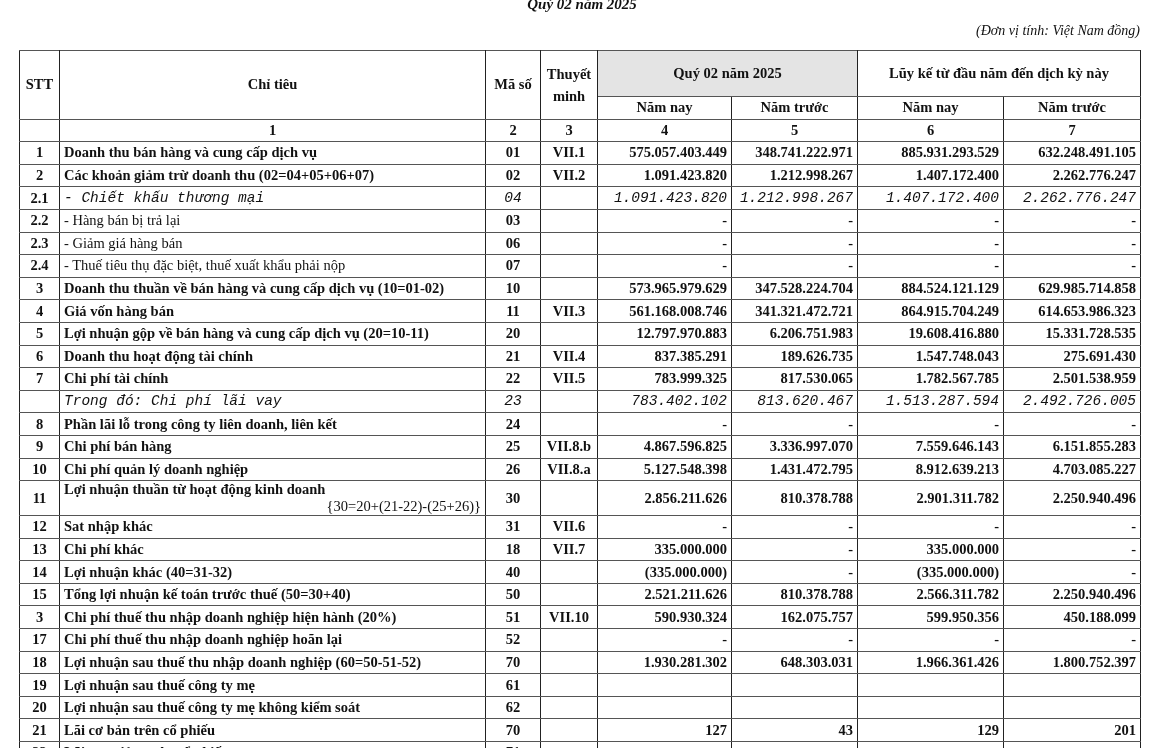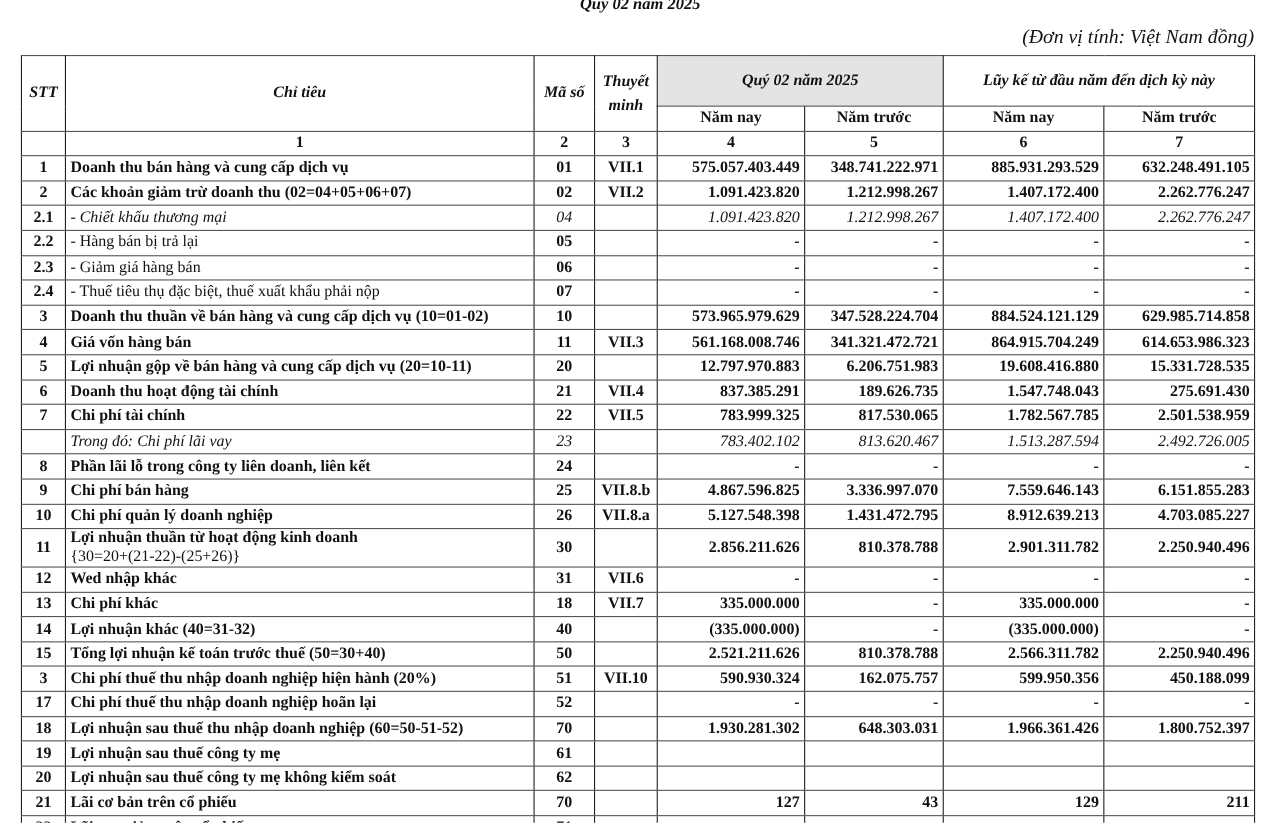--- a/index.html
+++ b/index.html
@@ -5,41 +5,41 @@
   html, body { margin: 0; padding: 0; background: #ffffff; }
   body {
     width: 1154px; height: 748px; overflow: hidden; position: relative;
     font-family: "Liberation Serif", "DejaVu Serif", serif; color: #111;
   }
   .title {
     position: absolute; top: -4px; left: 0; width: 1164px; text-align: center;
     font-style: italic; font-weight: bold; font-size: 15px;
   }
   .unit {
-    position: absolute; top: 23px; right: 14px; font-style: italic; font-size: 18px;
+    position: absolute; top: 23px; right: 14px; font-style: italic; font-size: 14px;
   }
   table.report {
     position: absolute; top: 50px; left: 19px;
     border-collapse: collapse; table-layout: fixed; width: 1121px;
     font-size: 14.5px;
   }
   table.report td, table.report th {
     border-left: 1.4px solid #222; border-right: 1.4px solid #222;
     border-top: 1px solid #555; border-bottom: 1px solid #555;
     padding: 0 4px; height: 21.6px; line-height: 17px; white-space: nowrap;
     overflow: hidden;
   }
   table.report { border: 1.6px solid #222; }
   th { font-weight: bold; }
-  .hdr-main { height: 46px; font-style: italic; }
+  .hdr-main { height: 46px; }
   .shade { background: #e4e4e4; }
   .c { text-align: center; }
   .r { text-align: right; }
   .b { font-weight: bold; }
-  .i { font-style: italic; font-weight: normal; }
+  .i { font-style: italic; font-weight: normal; font-family: Liberation Mono, monospace; }
   .tall td { height: 40px; }
   .label2 { line-height: 18px; white-space: normal; margin-left: 12px; }
 </style>
 </head>
 <body>
 
 <div class="title">Quý 02 năm 2025</div>
 <div class="unit">(Đơn vị tính: Việt Nam đồng)</div>
 
 <table class="report">
@@ -106,21 +106,21 @@
         <td class="c i">04</td>
         <td class="c b"></td>
         <td class="r i">1.091.423.820</td>
         <td class="r i">1.212.998.267</td>
         <td class="r i">1.407.172.400</td>
         <td class="r i">2.262.776.247</td>
       </tr>
       <tr>
         <td class="c b ">2.2</td>
         <td class=""> - Hàng bán bị trả lại</td>
-        <td class="c b">05</td>
+        <td class="c b">03</td>
         <td class="c b"></td>
         <td class="r b">-</td>
         <td class="r b">-</td>
         <td class="r b">-</td>
         <td class="r b">-</td>
       </tr>
       <tr>
         <td class="c b ">2.3</td>
         <td class=""> - Giảm giá hàng bán</td>
         <td class="c b">06</td>
@@ -227,32 +227,32 @@
         <td class="c b">VII.8.a</td>
         <td class="r b">5.127.548.398</td>
         <td class="r b">1.431.472.795</td>
         <td class="r b">8.912.639.213</td>
         <td class="r b">4.703.085.227</td>
       </tr>
       <tr class="tall">
         <td class="c b">11</td>
         <td class="b label2">
           <div>Lợi nhuận thuần từ hoạt động kinh doanh</div>
-          <div style="font-weight: normal;">{30=20+(21-22)-(25+26)}</div>
+          <div style="font-weight: normal; text-align: right;">{30=20+(21-22)-(25+26)}</div>
         </td>
         <td class="c b">30</td>
         <td class="c b"></td>
         <td class="r b">2.856.211.626</td>
         <td class="r b">810.378.788</td>
         <td class="r b">2.901.311.782</td>
         <td class="r b">2.250.940.496</td>
       </tr>
       <tr>
         <td class="c b">12</td>
-        <td class="b">Wed nhập khác</td>
+        <td class="b">Sat nhập khác</td>
         <td class="c b">31</td>
         <td class="c b">VII.6</td>
         <td class="r b">-</td>
         <td class="r b">-</td>
         <td class="r b">-</td>
         <td class="r b">-</td>
       </tr>
       <tr>
         <td class="c b">13</td>
         <td class="b">Chi phí khác</td>
@@ -334,21 +334,21 @@
         <td class="r b"></td>
       </tr>
       <tr>
         <td class="c b">21</td>
         <td class="b">Lãi cơ bản trên cổ phiếu</td>
         <td class="c b">70</td>
         <td class="c b"></td>
         <td class="r b">127</td>
         <td class="r b">43</td>
         <td class="r b">129</td>
-        <td class="r b">211</td>
+        <td class="r b">201</td>
       </tr>
       <tr>
         <td class="c b">22</td>
         <td class="b">Lãi suy giảm trên cổ phiếu</td>
         <td class="c b">71</td>
         <td class="c b"></td>
         <td class="r b"></td>
         <td class="r b"></td>
         <td class="r b"></td>
         <td class="r b"></td>

